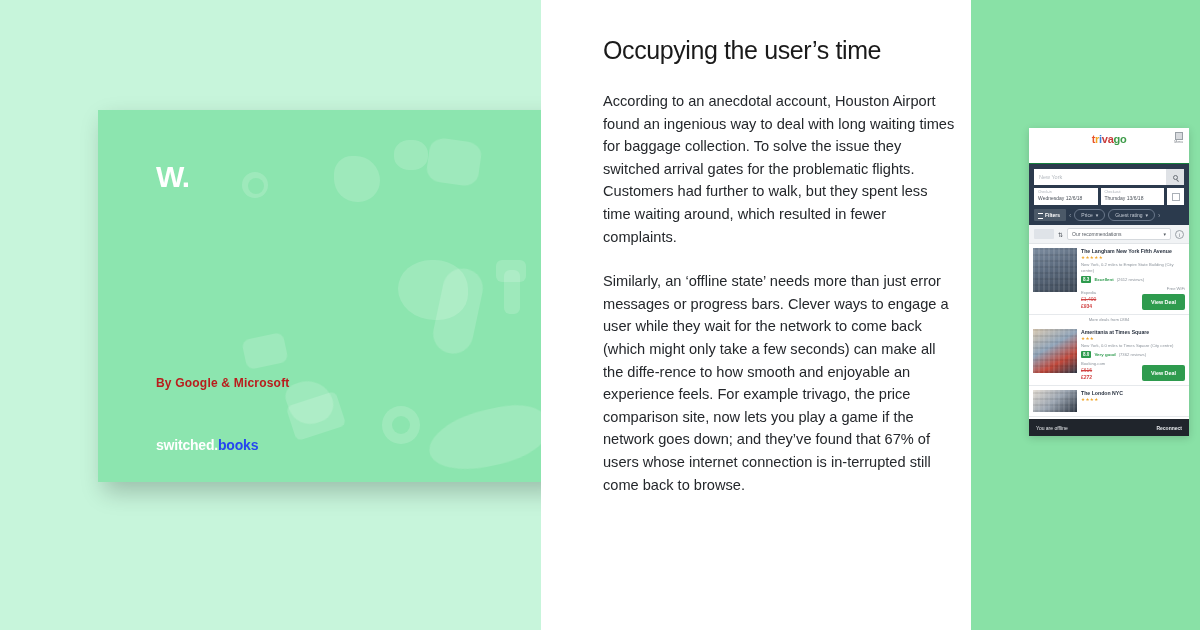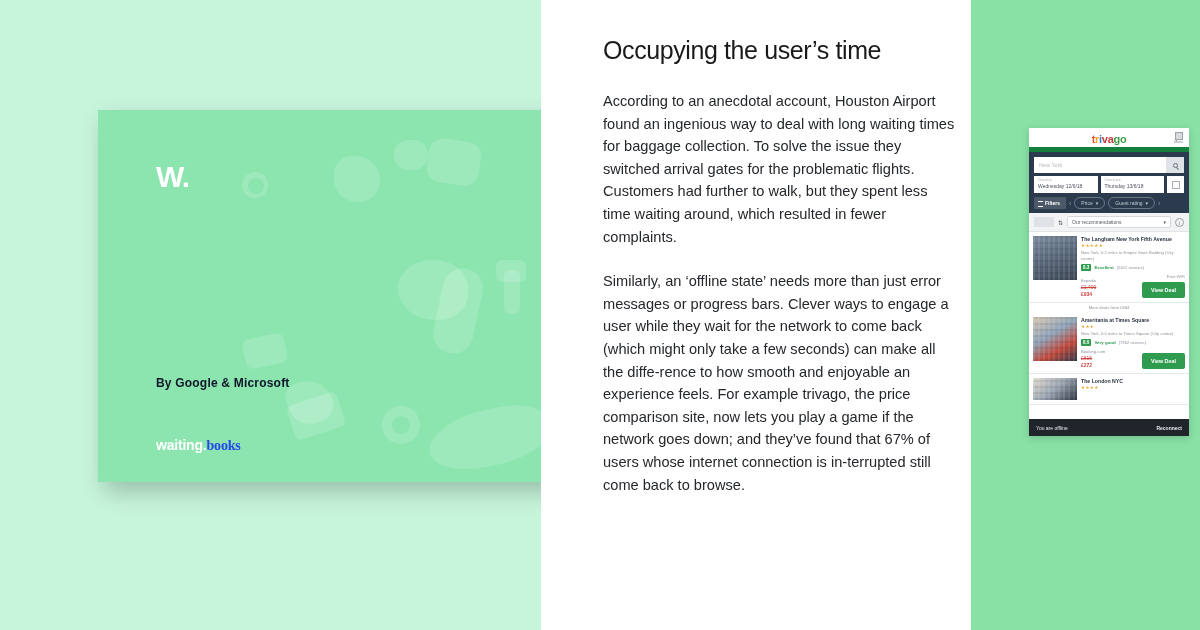--- a/index.html
+++ b/index.html
@@ -49,28 +49,28 @@
     position: absolute; left: 58px; top: 50px;
     color: #ffffff; font-size: 30px; font-weight: 700; letter-spacing: -1px;
   }
   .cover-title {
     position: absolute; left: 56px; top: 104px; width: 430px;
     color: #2646f0; font-size: 43px; font-weight: 700;
     line-height: 1.14; letter-spacing: -1.1px; white-space: nowrap;
   }
   .cover-byline {
     position: absolute; left: 58px; top: 266px;
-    color: #0f172a; font-size: 12px; font-weight: 700; letter-spacing: .2px;
+    color: #b91c1c; font-size: 12px; font-weight: 700; letter-spacing: .2px;
   }
   .cover-footer {
     position: absolute; left: 58px; top: 327px;
     font-size: 14px; font-weight: 700; letter-spacing: -.2px;
   }
   .cover-footer .aw { color: #ffffff; }
-  .cover-footer .bk { color: #2646f0; font-family: Liberation Serif, serif; }
+  .cover-footer .bk { color: #2646f0; }
 
   .spine-caption {
     position: absolute; left: 548px; top: 505px;
     transform-origin: left top; transform: rotate(-90deg) translate(-100%, 0);
     color: #bfe7d2; font-size: 6px; line-height: 1.55; letter-spacing: .2px;
     white-space: nowrap;
   }
 
   
   .page {
@@ -91,22 +91,22 @@
   .right-panel {
     position: absolute; left: 971px; top: 0; width: 229px; height: 630px;
     background: #89e1a6;
   }
   .phone {
     position: absolute; left: 58px; top: 128px; width: 160px; height: 308px;
     background: #ffffff; overflow: hidden;
     box-shadow: 0 2px 8px rgba(0,0,0,0.16);
   }
   .ph-header {
-    height: 24px; position: relative; background: #fff;
-    border-bottom: 5px solid #15803d;
+    height: 36px; position: relative; background: #fff;
+    border-bottom: 1px solid #15803d;
   }
   .tv-logo {
     position: absolute; left: 50%; top: 6px; transform: translateX(-50%);
     font-size: 11px; font-weight: 700; letter-spacing: -.3px; line-height: 1;
   }
   .tv-logo .c1 { color: #e8552a; }
   .tv-logo .c2 { color: #f5a623; }
   .tv-logo .c3 { color: #3a7dd9; }
   .tv-logo .c4 { color: #c83a3a; }
   .tv-logo .c5 { color: #3d9b48; }
@@ -238,21 +238,21 @@
         <span class="blob b10"></span>
         <span class="blob b11"></span>
         <span class="blob b12"></span>
         <span class="blob b13"></span>
         <span class="blob b14"></span>
         <span class="blob b15"></span>
       </div>
       <div class="cover-logo">W.</div>
       <div class="cover-byline">By Google &amp; Microsoft</div>
       <div class="cover-footer">
-        <span class="aw">waiting.</span><span class="bk">books</span>
+        <span class="aw">switched.</span><span class="bk">books</span>
       </div>
     </div>
     <div class="spine-caption" style="white-space:pre-line">Progressive Web Apps
 The Future of the Mobile Web</div>
   </div>
 
   <div class="page">
     <h1 class="page-title">Occupying the user’s time</h1>
     <div class="body-copy">
       <p>According to an anecdotal account, Houston Airport found an ingenious way to deal with long waiting times for baggage collection. To solve the issue they switched arrival gates for the problematic flights. Customers had further to walk, but they spent less time waiting around, which resulted in fewer complaints.</p>

